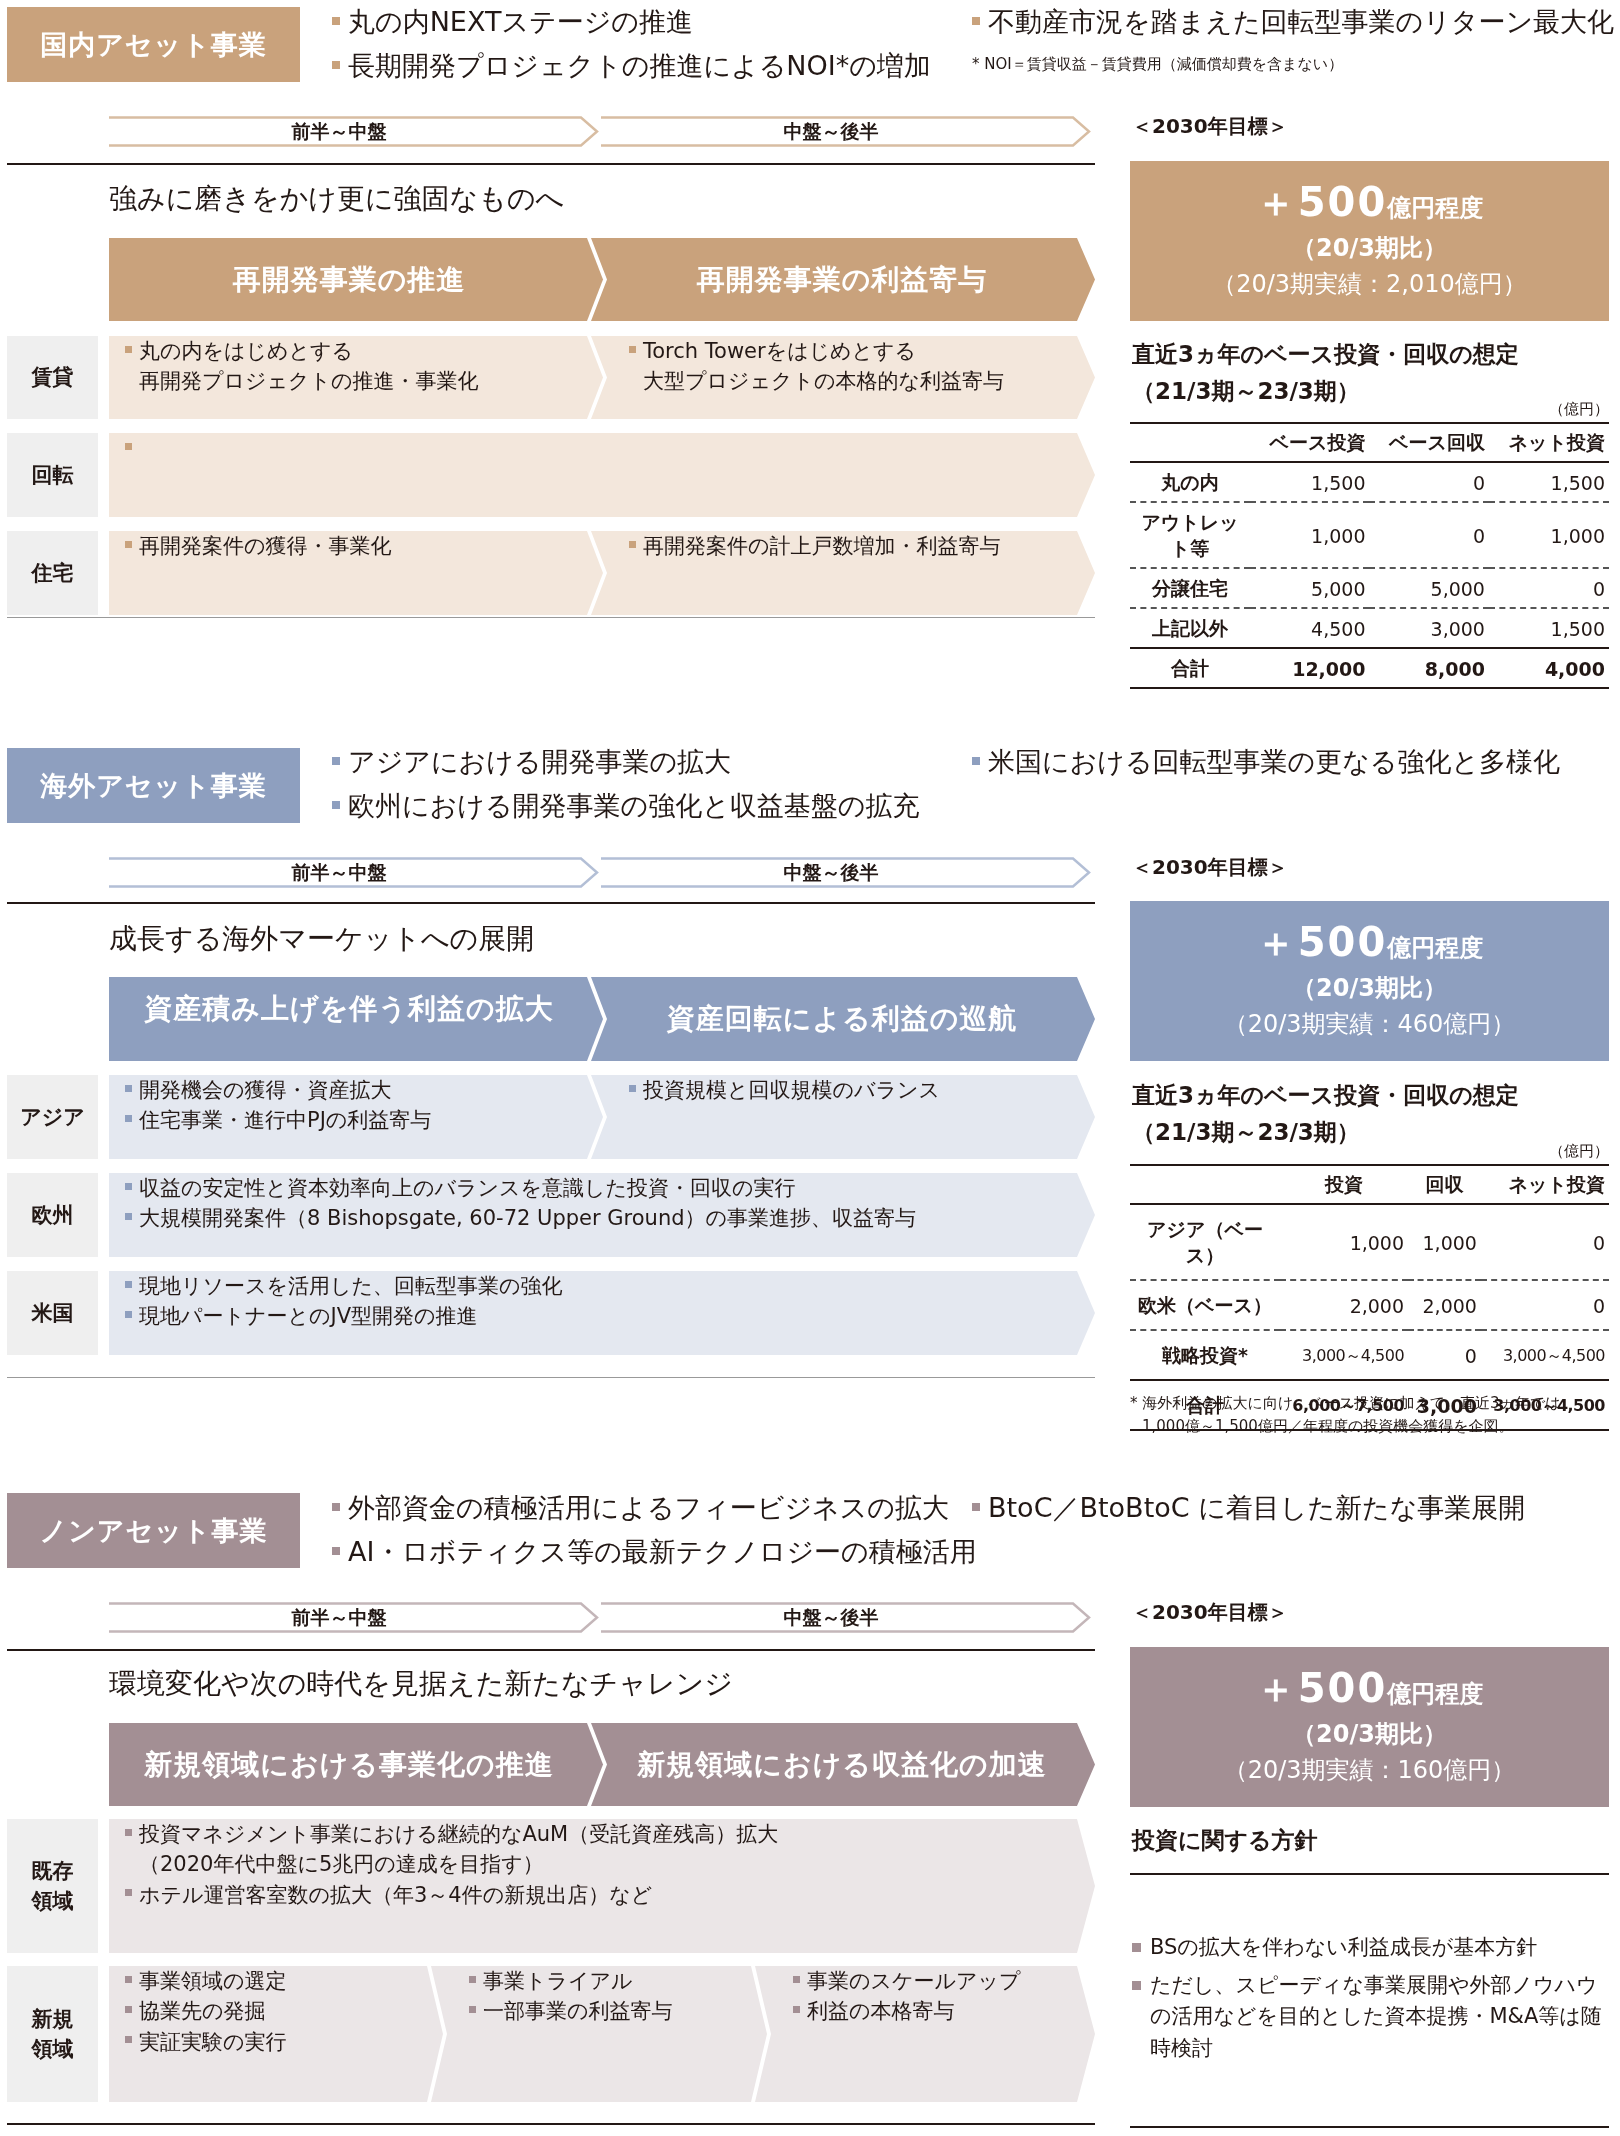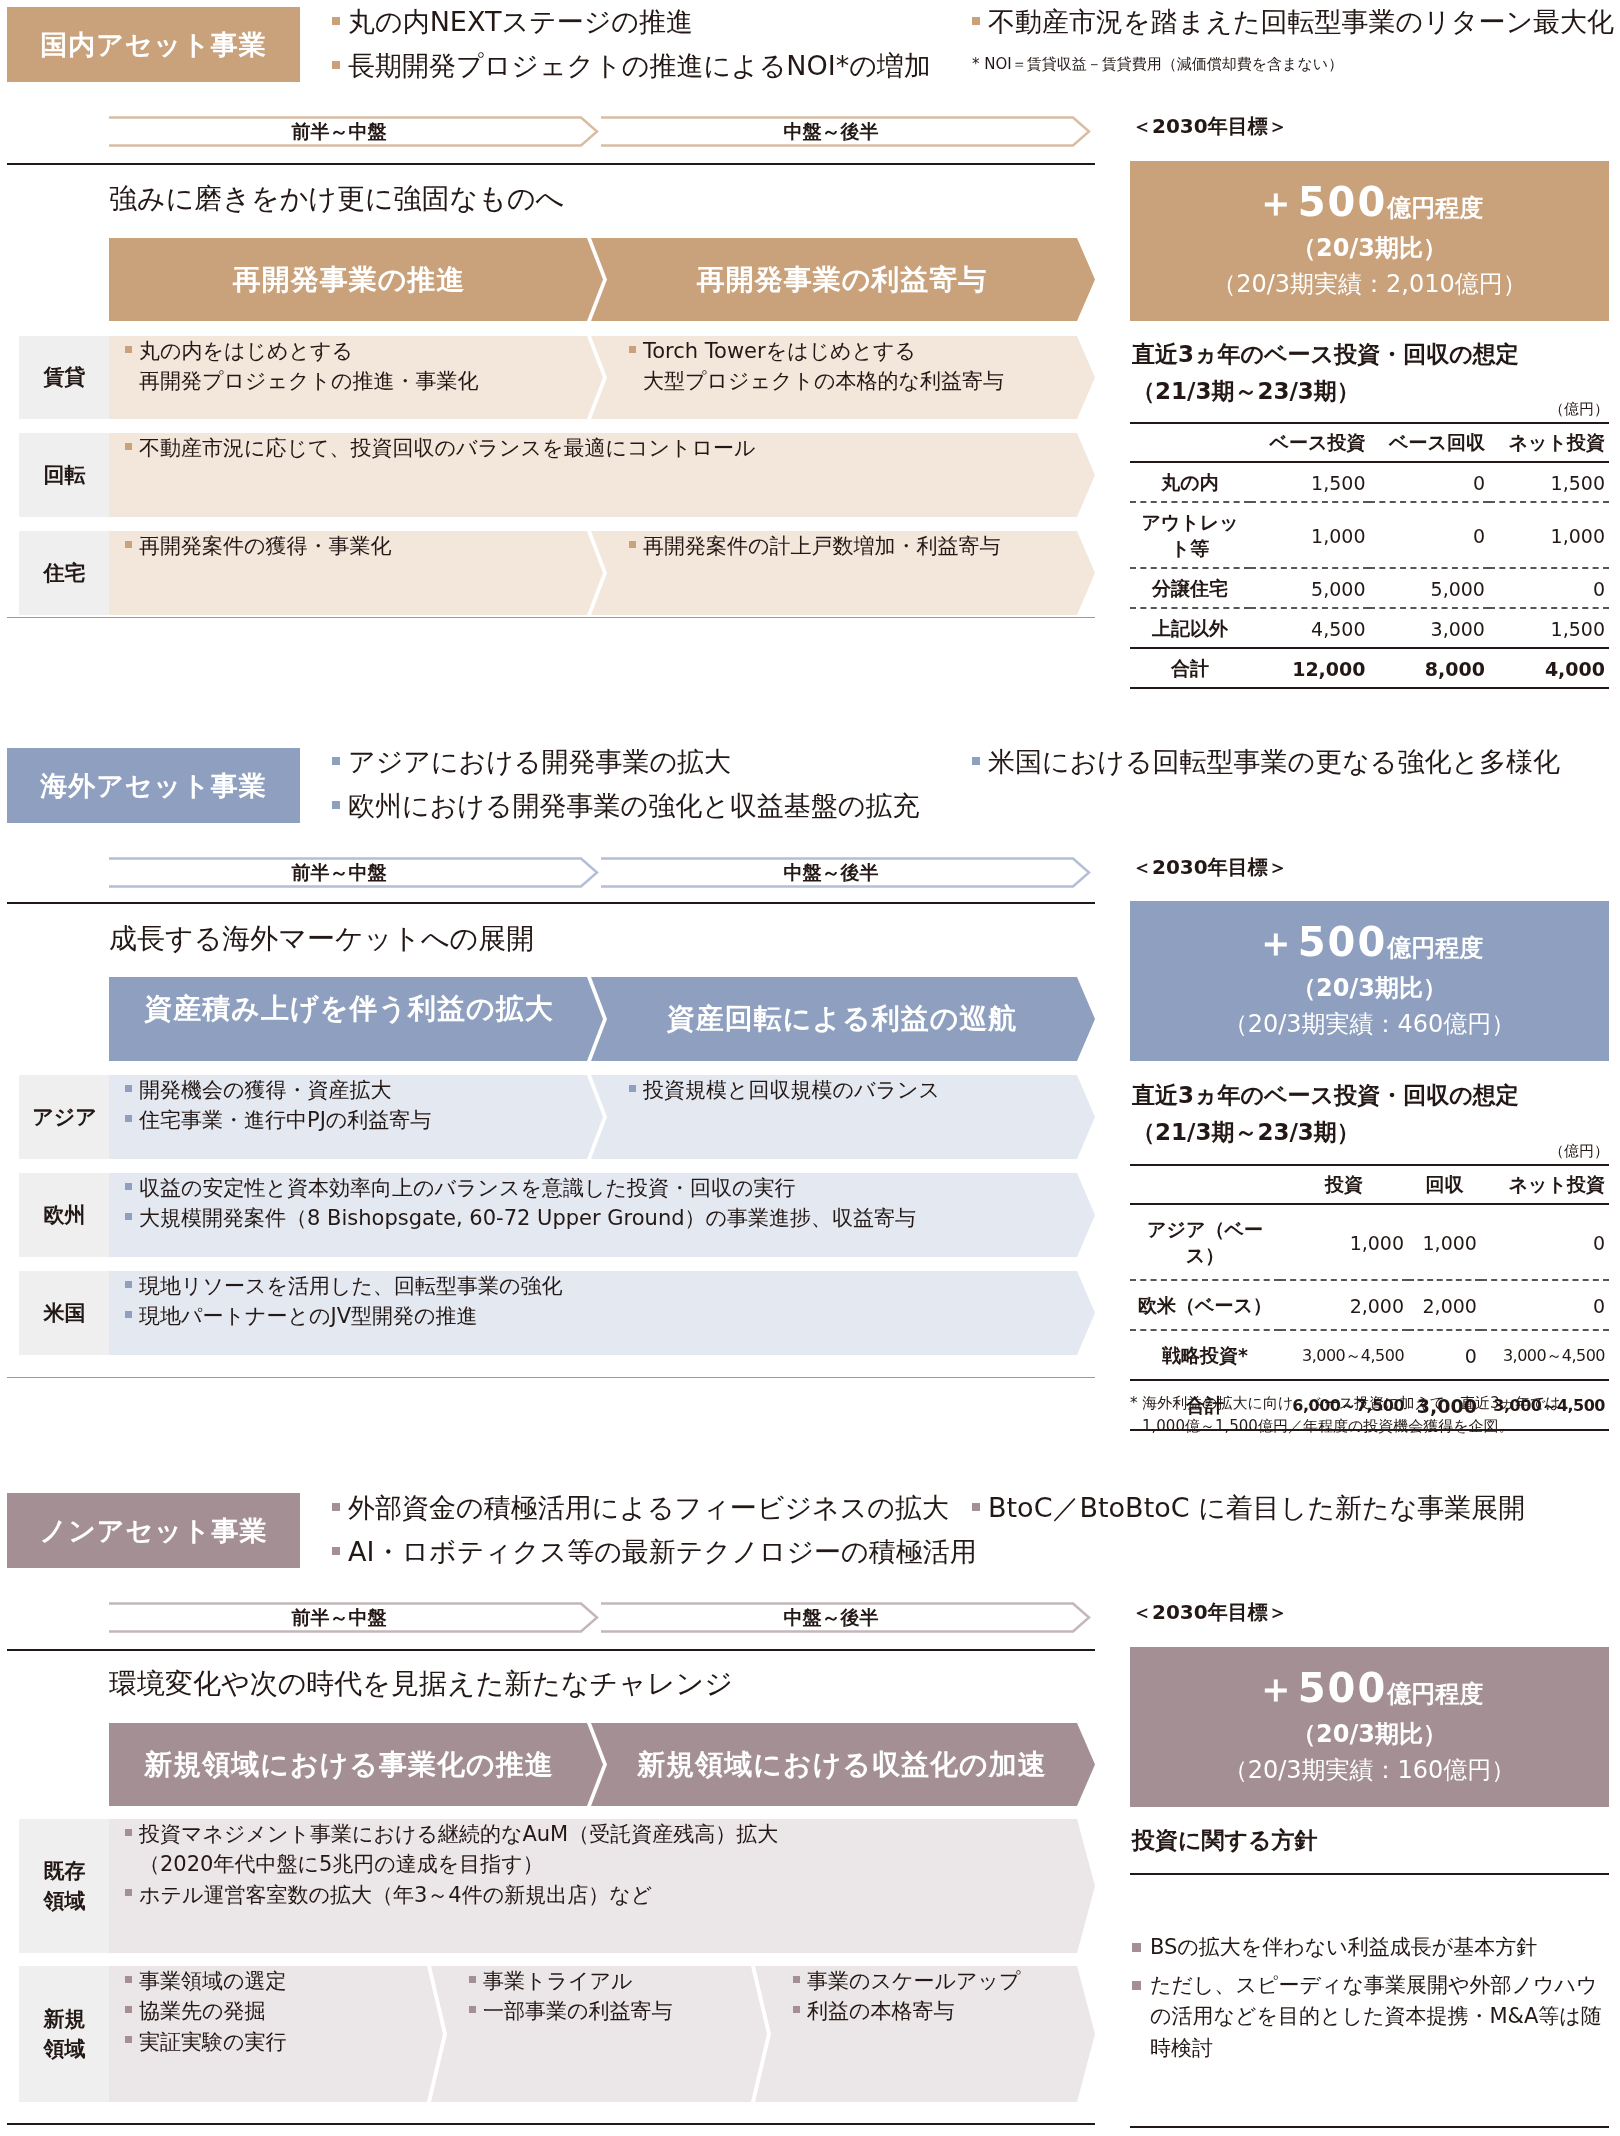--- a/index.html
+++ b/index.html
@@ -14,21 +14,21 @@
   .tl svg { position: absolute; left: 0; top: 0; }
   .tl span { position: absolute; left: 0; right: 30px; top: 0; height: 31px; display: flex; align-items: center; justify-content: center;
              font-size: 19px; font-weight: bold; }
   .target-label { position: absolute; font-size: 20px; font-weight: bold; }
   .rule { position: absolute; height: 2px; background: #231815; }
   .headline { position: absolute; font-family: "DejaVu Serif", "Liberation Serif", serif; font-size: 28px; white-space: nowrap; }
   .phase { position: absolute; }
   .phase svg { position: absolute; left: 0; top: 0; }
   .phase-label { position: absolute; color: #fff; font-size: 28px; font-weight: bold; display: flex; align-items: center; justify-content: center; letter-spacing: 1px; }
   .rowlabel { position: absolute; left: 7px; width: 91px; background: #efefef; font-size: 21px; font-weight: bold;
-              display: flex; align-items: center; justify-content: center; text-align: center; line-height: 1.45; margin-left: 12px; }
+              display: flex; align-items: center; justify-content: center; text-align: center; line-height: 1.45; }
   .cell { position: absolute; }
   .cell svg { position: absolute; left: 0; top: 0; }
   .cell-text { position: absolute; font-size: 21px; line-height: 1.45; white-space: nowrap; display: flex; flex-direction: column; justify-content: flex-start; }
   .cell-text .ln { display: block; }
   .cell-text .ln .sq { display: inline-block; width: 7px; height: 7px; margin-right: 7px; vertical-align: middle; position: relative; top: -3px; }
   .cell-text .ln.cont { padding-left: 14px; }
   .target { position: absolute; left: 1130px; width: 479px; color: #fff; text-align: center; }
   .target .big { font-size: 40px; font-weight: bold; letter-spacing: 2px; margin-top: 14px; }
   .target .big small { font-size: 24px; letter-spacing: 0; }
   .target .l2 { font-size: 24px; font-weight: bold; margin-top: 2px; }
@@ -98,21 +98,21 @@
       <span class="ln cont">大型プロジェクトの本格的な利益寄与</span>
     </div>
   </div>
 
   <div class="rowlabel" style="top:433px; height:84px;">回転</div>
   <div class="cell" style="left:109px; top:433px; width:988px; height:84px;">
     <svg width="988" height="84">
       <polygon points="0,0 968,0 986,42 968,84 0,84" fill="#f3e7dc"></polygon>
     </svg>
     <div class="cell-text" style="left:16px; top:0; height:84px;">
-      <span class="ln"><span class="sq" style="background:#c9a27c"></span><span>不動産市況に応じて、投資回収のバランスを最適にコントロール</span></span>
+      <span class="ln"><span class="sq" style="background:#c9a27c"></span></span>
     </div>
   </div>
 
   <div class="rowlabel" style="top:531px; height:84px;">住宅</div>
   <div class="cell" style="left:109px; top:531px; width:988px; height:84px;">
     <svg width="988" height="84">
       <polygon points="0,0 478,0 494,42 478,84 0,84" fill="#f3e7dc"></polygon>
       <polygon points="482,0 968,0 986,42 968,84 482,84 498,42" fill="#f3e7dc"></polygon>
     </svg>
     <div class="cell-text" style="left:520px; top:0; height:84px;">

